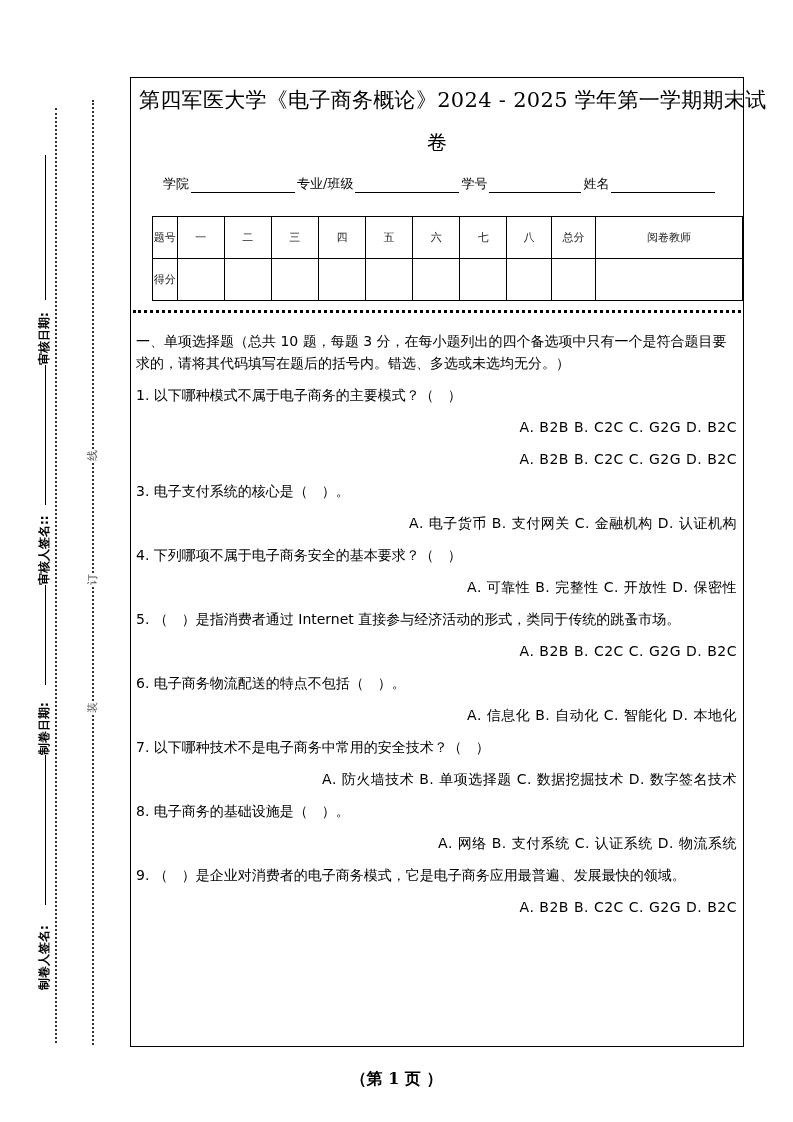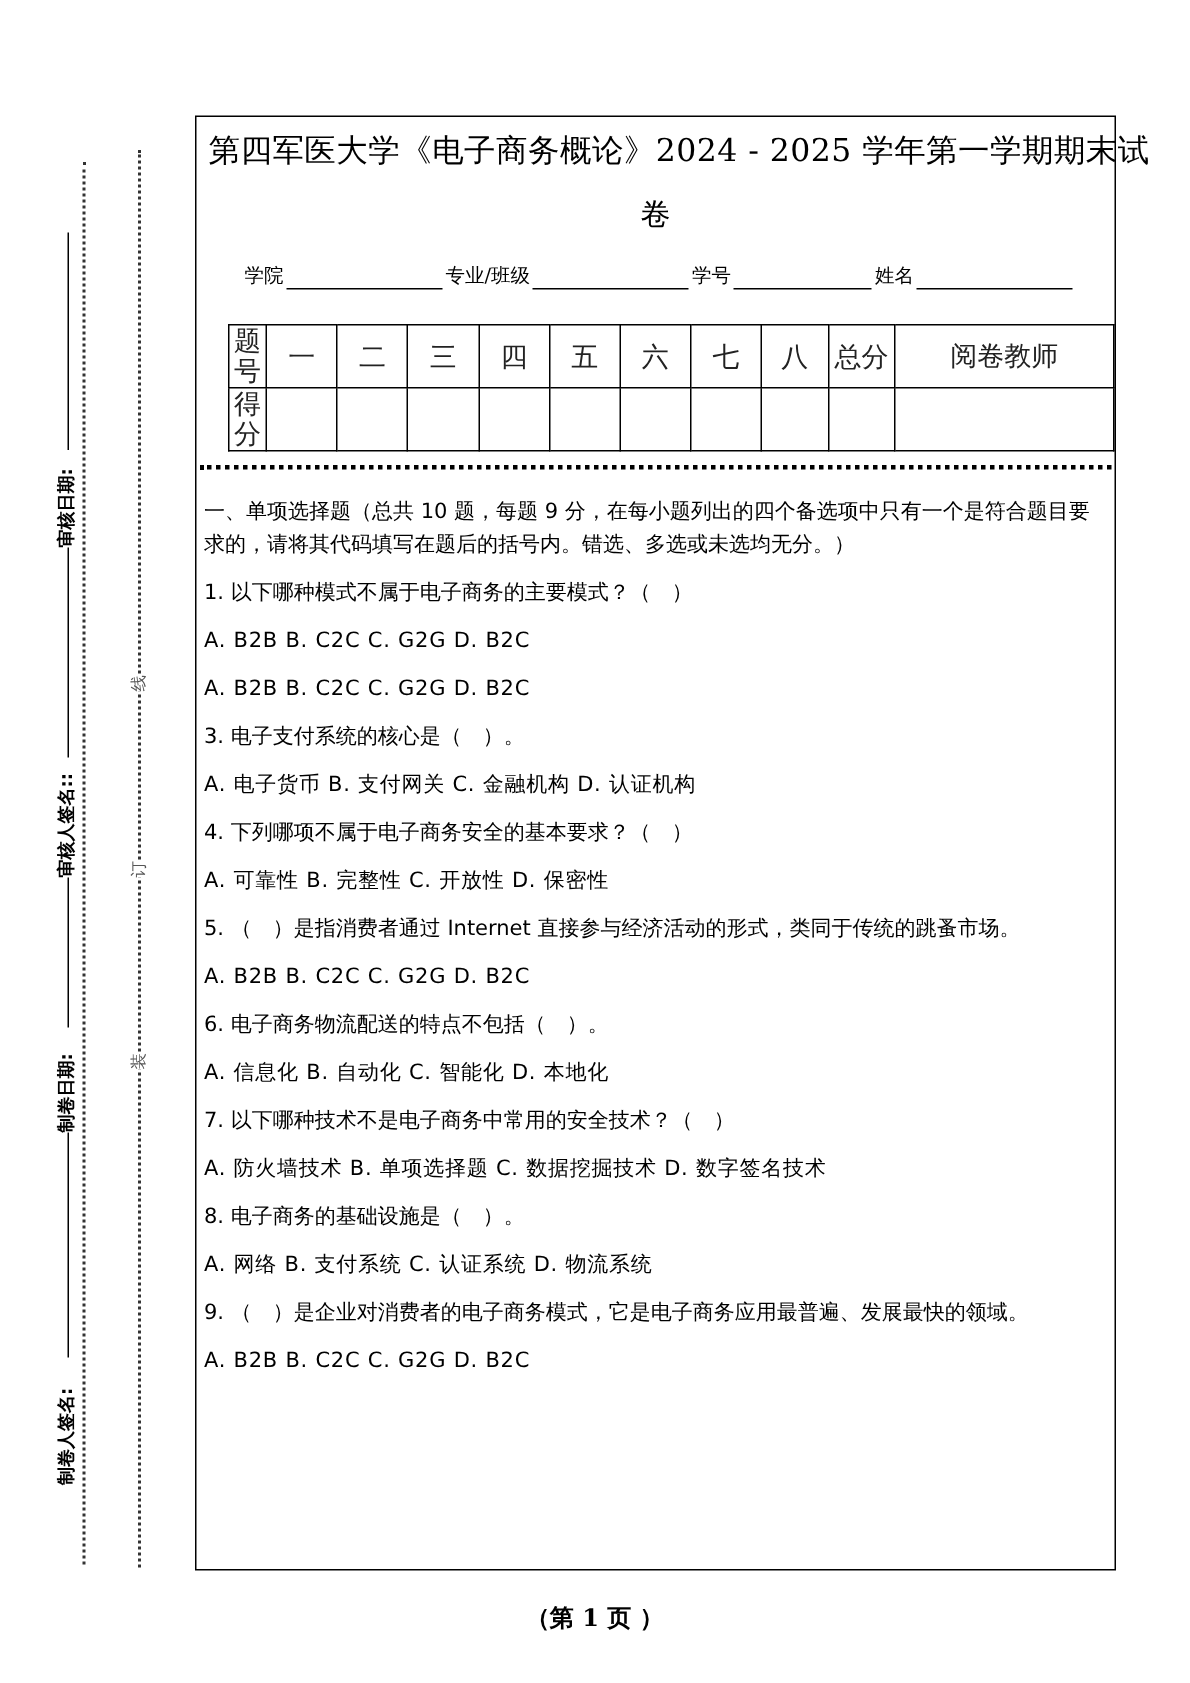--- a/index.html
+++ b/index.html
@@ -2,30 +2,30 @@
 <html><head>
 <meta charset="utf-8">
 <style>
   html, body { margin:0; padding:0; background:#ffffff; }
   body { width:793px; height:1122px; position:relative; overflow:hidden; color:#000; font-family:"DejaVu Serif", serif; }
   .frame { position:absolute; left:130px; top:77px; width:614px; height:970px; border:1px solid #000; box-sizing:border-box; }
   .title { position:absolute; left:8px; right:4px; top:8px; font-size:21px; letter-spacing:0.3px; white-space:nowrap; font-family:"DejaVu Serif", serif; }
   .title2 { position:absolute; left:0; right:0; top:51px; text-align:center; font-size:20px; }
   .info { position:absolute; left:32px; top:97px; font-size:13px; display:flex; align-items:flex-end; white-space:nowrap; }
   .info .blank { display:inline-block; border-bottom:1px solid #000; height:12px; margin:0 2px; }
-  table.score { position:absolute; left:21px; top:138px; border-collapse:collapse; font-size:18px; }
+  table.score { position:absolute; left:21px; top:138px; border-collapse:collapse; font-size:11px; }
   table.score td { border:1px solid #000; text-align:center; padding:0; color:#222; font-family:"DejaVu Sans", sans-serif; }
   table.score tr.r1 td { height:41px; }
   table.score tr.r2 td { height:41px; }
   .dotline { position:absolute; left:2px; right:2px; top:232px; border-top:3px dotted #000; }
   .content { position:absolute; left:5px; right:6px; top:252px; font-size:14px; line-height:22px; font-family:"DejaVu Sans", sans-serif; }
   .content p { margin:0; }
   .section { margin-bottom:10px !important; }
   .q { margin-bottom:10px !important; }
-  .opt { margin-bottom:10px !important; letter-spacing:0.5px; }
+  .opt { margin-bottom:10px !important; letter-spacing:0.5px;text-align:right; }
   .side { position:absolute; }
   .vtext { position:absolute; transform:rotate(-90deg); transform-origin:left top; font-weight:bold; font-size:12px; white-space:nowrap; font-family:"DejaVu Sans", sans-serif; }
   .vline { position:absolute; width:0; border-left:1px solid #000; }
   .dotv { position:absolute; width:0; border-left:2px dotted #333; }
   .bind-char { position:absolute; font-size:11px; color:#555; transform:rotate(-90deg); font-family:"DejaVu Serif", serif; }
   .footer { position:absolute; left:0; right:0; top:1069px; text-align:center; font-size:16px; font-weight:bold; font-family:"DejaVu Serif", serif; }
 </style>
 </head>
 <body>
 
@@ -89,21 +89,21 @@
       <td></td>
       <td></td>
       <td></td>
     </tr>
   </tbody>
     </table>
 
   <div class="dotline"></div>
 
   <div class="content">
-    <p class="section">一、单项选择题（总共 10 题，每题 9 分，在每小题列出的四个备选项中只有一个是符合题目要求的，请将其代码填写在题后的括号内。错选、多选或未选均无分。）</p>
+    <p class="section">一、单项选择题（总共 10 题，每题 3 分，在每小题列出的四个备选项中只有一个是符合题目要求的，请将其代码填写在题后的括号内。错选、多选或未选均无分。）</p>
 
     <p class="q">1. 以下哪种模式不属于电子商务的主要模式？（　）</p>
     <p class="opt">A. B2B  B. C2C  C. G2G  D. B2C</p>
 
     <p class="opt">A. B2B  B. C2C  C. G2G  D. B2C</p>
 
     <p class="q">3. 电子支付系统的核心是（　）。</p>
     <p class="opt">A. 电子货币  B. 支付网关  C. 金融机构  D. 认证机构</p>
 
     <p class="q">4. 下列哪项不属于电子商务安全的基本要求？（　）</p>

